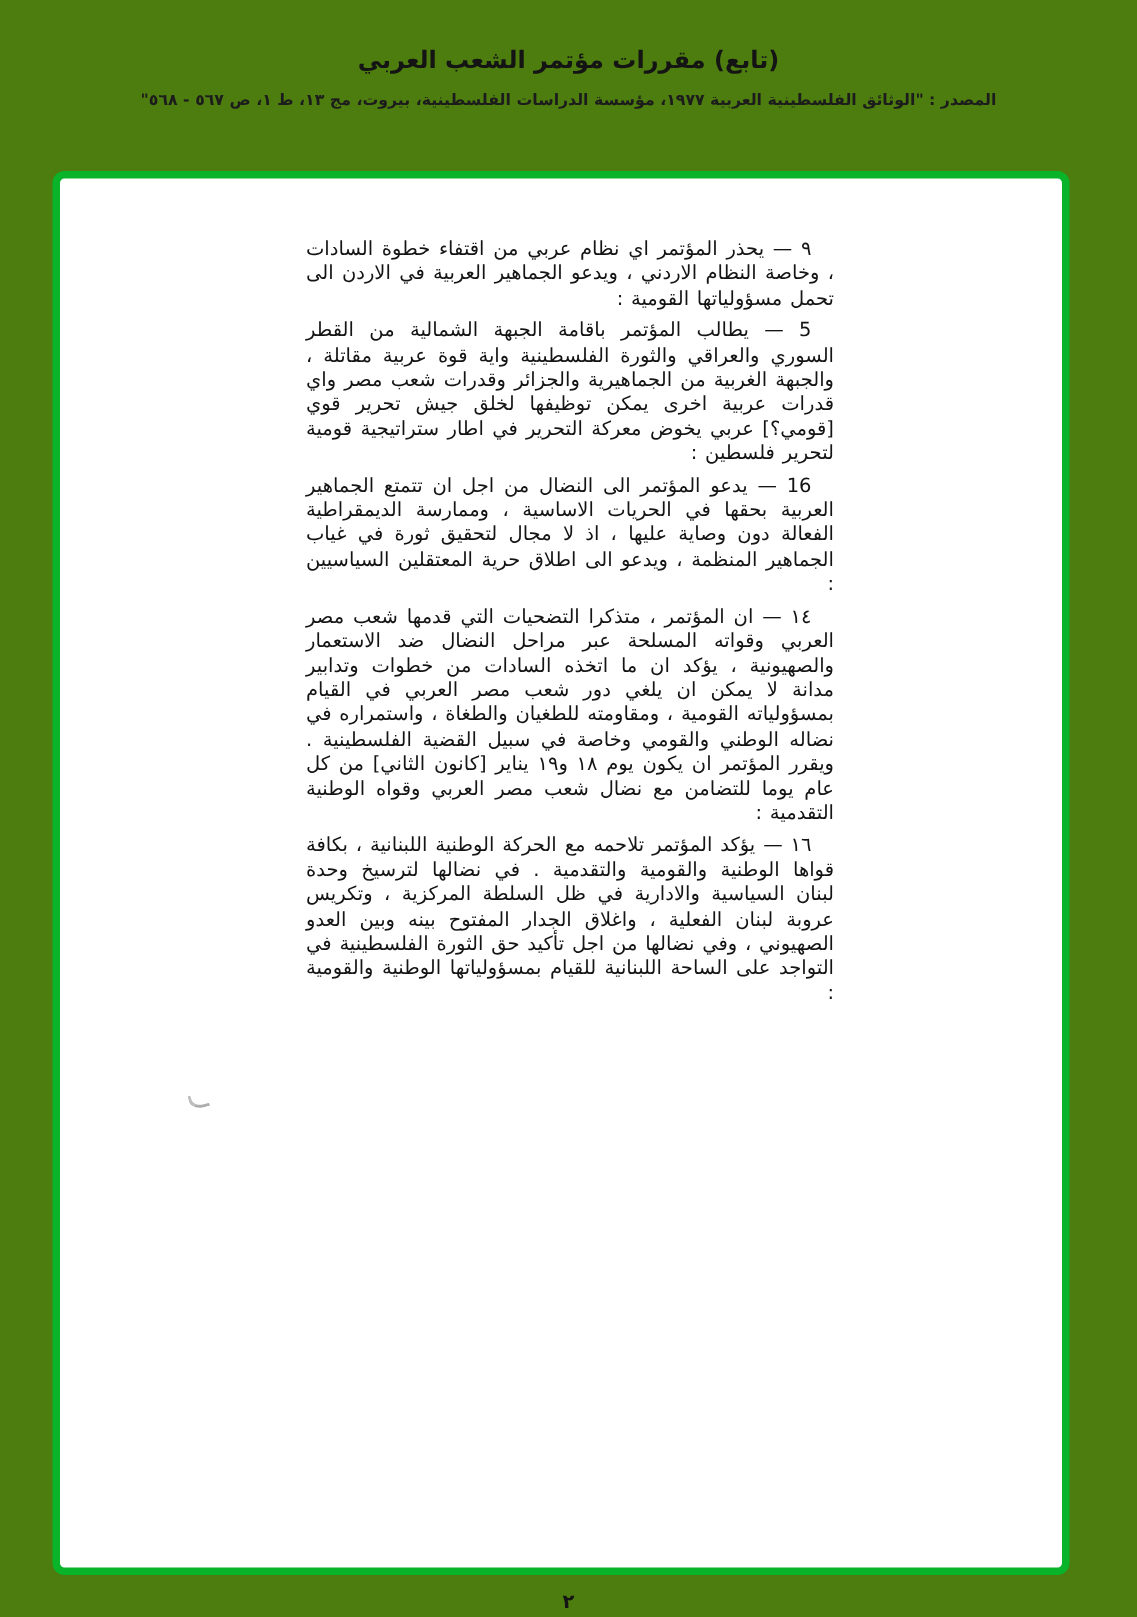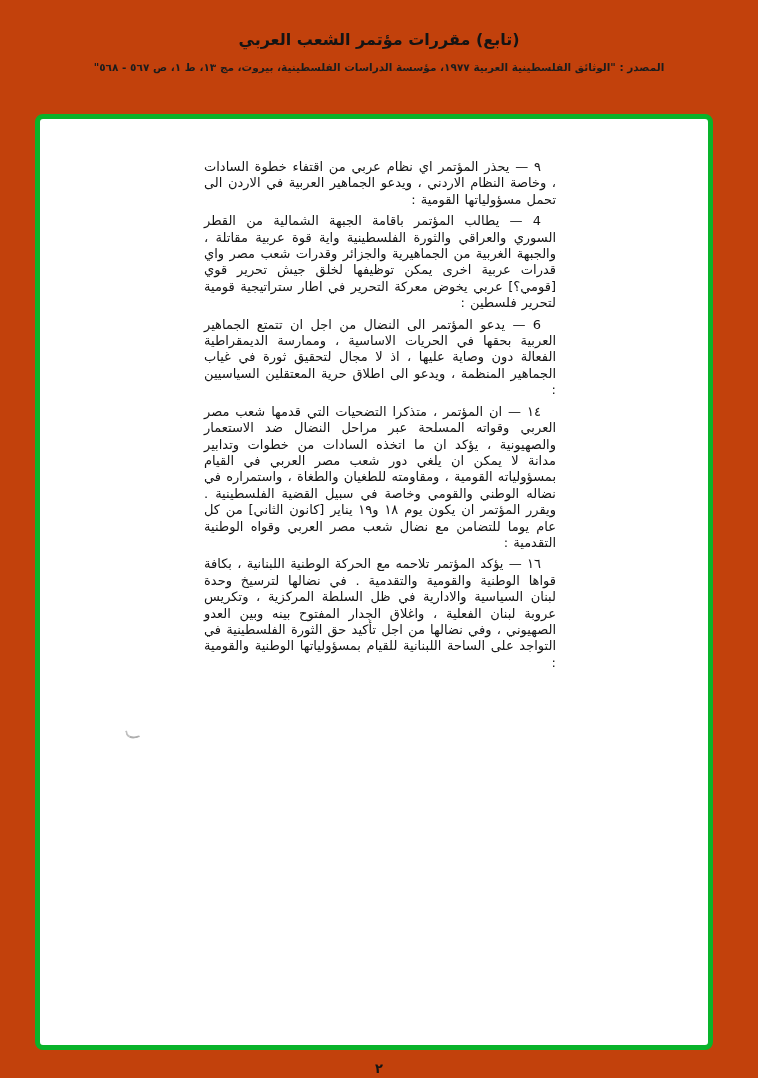--- a/index.html
+++ b/index.html
@@ -85,33 +85,33 @@
     right: 0;
     text-align: center;
     font-weight: bold;
     font-size: 13px;
     color: #141414;
   }
 </style>
 </head>
 <body>
 
-<div class="page" style="background: #c2410c;">
+<div class="page" style="background: #4d7c0f;">
 
   <div class="doc-title">(تابع) مقررات مؤتمر الشعب العربي</div>
 
   <div class="source-line">المصدر :  "الوثائق الفلسطينية العربية ١٩٧٧، مؤسسة الدراسات الفلسطينية، بيروت، مج ١٣، ط ١، ص ٥٦٧ - ٥٦٨"</div>
 
   <div class="green-box" style="border-color: rgb(9, 179, 42);">
 
     <div class="text-column">
 
     <p class="para">٩ — يحذر المؤتمر اي نظام عربي من اقتفاء خطوة السادات ، وخاصة النظام الاردني ، ويدعو الجماهير العربية في الاردن الى تحمل مسؤولياتها القومية :</p>
-        <p class="para">4 — يطالب المؤتمر باقامة الجبهة الشمالية من القطر السوري والعراقي والثورة الفلسطينية واية قوة عربية مقاتلة ، والجبهة الغربية من الجماهيرية والجزائر وقدرات شعب مصر واي قدرات عربية اخرى يمكن توظيفها لخلق جيش تحرير قوي [قومي؟] عربي يخوض معركة التحرير في اطار ستراتيجية قومية لتحرير فلسطين :</p>
-        <p class="para">6 — يدعو المؤتمر الى النضال من اجل ان تتمتع الجماهير العربية بحقها في الحريات الاساسية ، وممارسة الديمقراطية الفعالة دون وصاية عليها ، اذ لا مجال لتحقيق ثورة في غياب الجماهير المنظمة ، ويدعو الى اطلاق حرية المعتقلين السياسيين :</p>
+        <p class="para">5 — يطالب المؤتمر باقامة الجبهة الشمالية من القطر السوري والعراقي والثورة الفلسطينية واية قوة عربية مقاتلة ، والجبهة الغربية من الجماهيرية والجزائر وقدرات شعب مصر واي قدرات عربية اخرى يمكن توظيفها لخلق جيش تحرير قوي [قومي؟] عربي يخوض معركة التحرير في اطار ستراتيجية قومية لتحرير فلسطين :</p>
+        <p class="para">16 — يدعو المؤتمر الى النضال من اجل ان تتمتع الجماهير العربية بحقها في الحريات الاساسية ، وممارسة الديمقراطية الفعالة دون وصاية عليها ، اذ لا مجال لتحقيق ثورة في غياب الجماهير المنظمة ، ويدعو الى اطلاق حرية المعتقلين السياسيين :</p>
         <p class="para">١٤ — ان المؤتمر ، متذكرا التضحيات التي قدمها شعب مصر العربي وقواته المسلحة عبر مراحل النضال ضد الاستعمار والصهيونية ، يؤكد ان ما اتخذه السادات من خطوات وتدابير مدانة لا يمكن ان يلغي دور شعب مصر العربي في القيام بمسؤولياته القومية ، ومقاومته للطغيان والطغاة ، واستمراره في نضاله الوطني والقومي وخاصة في سبيل القضية الفلسطينية . ويقرر المؤتمر ان يكون يوم ١٨ و١٩ يناير [كانون الثاني] من كل عام يوما للتضامن مع نضال شعب مصر العربي وقواه الوطنية التقدمية :</p>
         <p class="para">١٦ — يؤكد المؤتمر تلاحمه مع الحركة الوطنية اللبنانية ، بكافة قواها الوطنية والقومية والتقدمية . في نضالها لترسيخ وحدة لبنان السياسية والادارية في ظل السلطة المركزية ، وتكريس عروبة لبنان الفعلية ، واغلاق الجدار المفتوح بينه وبين العدو الصهيوني ، وفي نضالها من اجل تأكيد حق الثورة الفلسطينية في التواجد على الساحة اللبنانية للقيام بمسؤولياتها الوطنية والقومية :</p>
       </div>
 
     <div class="scan-mark"></div>
 
   </div>
 
   <div class="page-number">٢</div>
 

